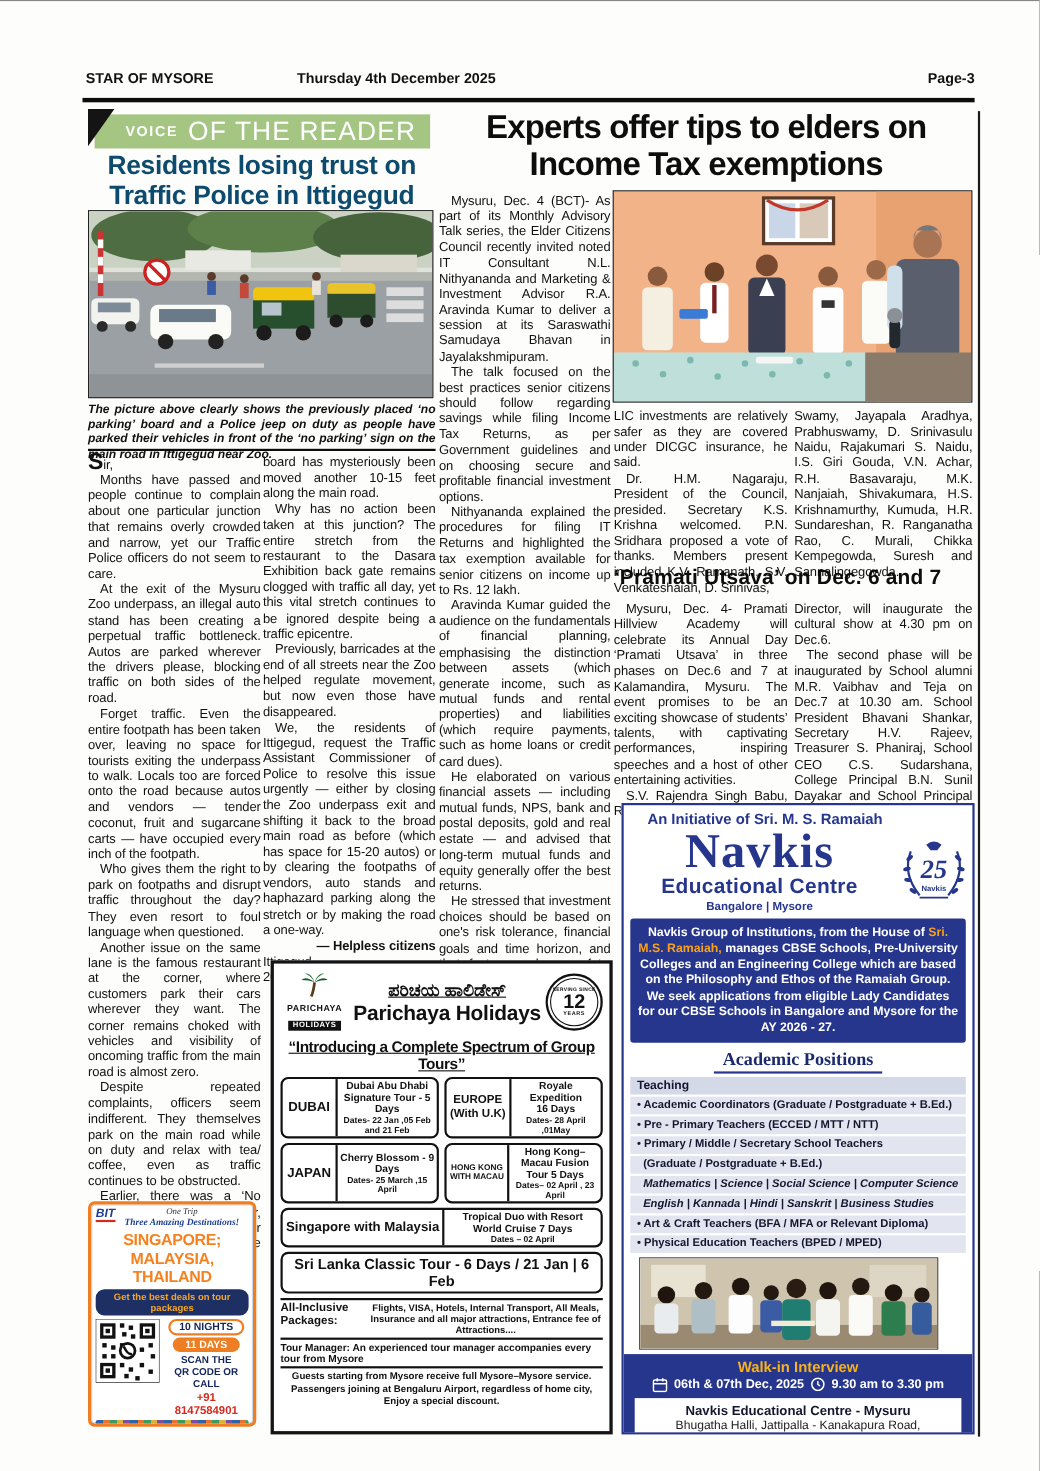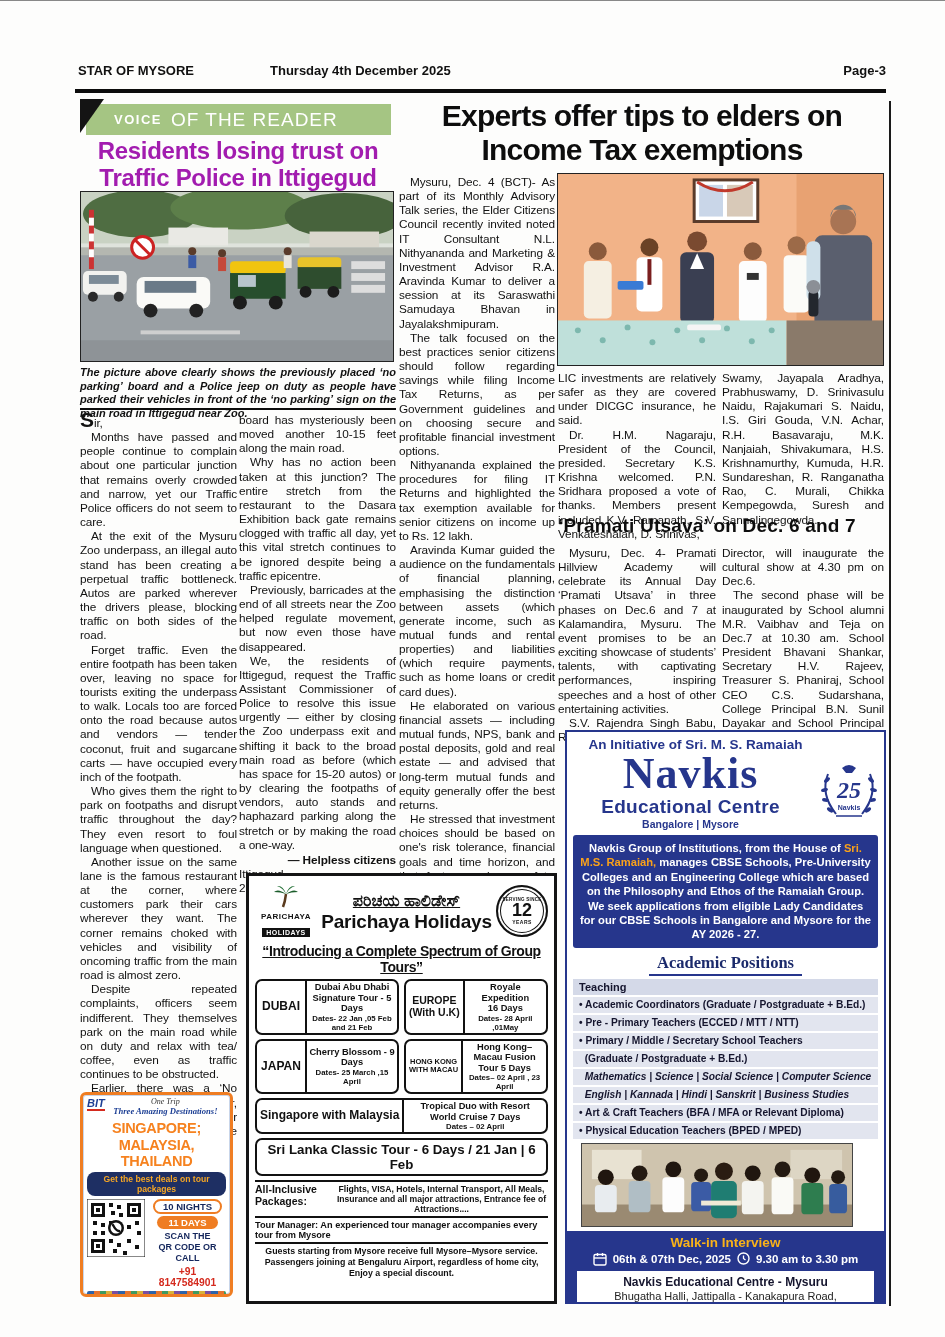--- a/index.html
+++ b/index.html
@@ -9,25 +9,25 @@
   
   .mast-paper{left:78px;top:62px;font-size:13px;font-weight:700;}
   .mast-date{left:270px;top:62px;font-size:13px;font-weight:700;}
   .mast-page{left:820px;top:62px;width:66px;text-align:right;font-size:13px;font-weight:700;}
   .mast-rule{left:75px;top:88px;width:811px;height:4px;background:#0c0c0c;}
   .right-rule{left:889px;top:100px;width:2px;height:1205px;background:#1a1a1a;}
 
   
   .voice-banner{left:86px;top:103px;width:305px;height:31px;background:#a5c583;display:flex;align-items:center;padding-left:28px;box-sizing:border-box;}
   .voice-word{color:#fff;font-weight:700;font-size:13px;letter-spacing:1.5px;margin-right:9px;}
-  .voice-rest{color:#fff;font-weight:400;font-size:19px;letter-spacing:1px;}
+  .voice-rest{color:#fff;font-weight:400;font-size:24px;letter-spacing:1px;}
   .corner-fold{left:80px;top:98px;width:0;height:0;border-top:34px solid #141414;border-right:24px solid transparent;}
 
   
-  .letter-headline{left:80px;top:136px;width:316px;text-align:center;color:#a21caf;font-weight:700;font-size:24px;line-height:27px;letter-spacing:-0.3px;}
+  .letter-headline{left:80px;top:136px;width:316px;text-align:center;color:#0c4a6e;font-weight:700;font-size:24px;line-height:27px;letter-spacing:-0.3px;}
   .photo-frame{border:1px solid #222;box-sizing:border-box;background:#ccc;overflow:hidden;}
   .street-photo{left:80px;top:190px;width:314px;height:171px;}
   .caption{left:80px;top:365px;width:316px;font-size:11px;font-weight:700;font-style:italic;line-height:13.5px;text-align:justify;}
   .caption-rule{left:80px;top:407px;width:316px;height:2px;background:#0c0c0c;}
   .newscol{font-size:11.8px;line-height:14.15px;text-align:justify;letter-spacing:-0.1px;}
   .col-l1{left:80px;top:412px;width:157px;height:672px;}
   .col-l2{left:239px;top:412px;width:157px;height:460px;}
   .np{margin:0;text-indent:11px;}
   .np.cont{text-indent:0;}
   .salutation{margin:0;}

